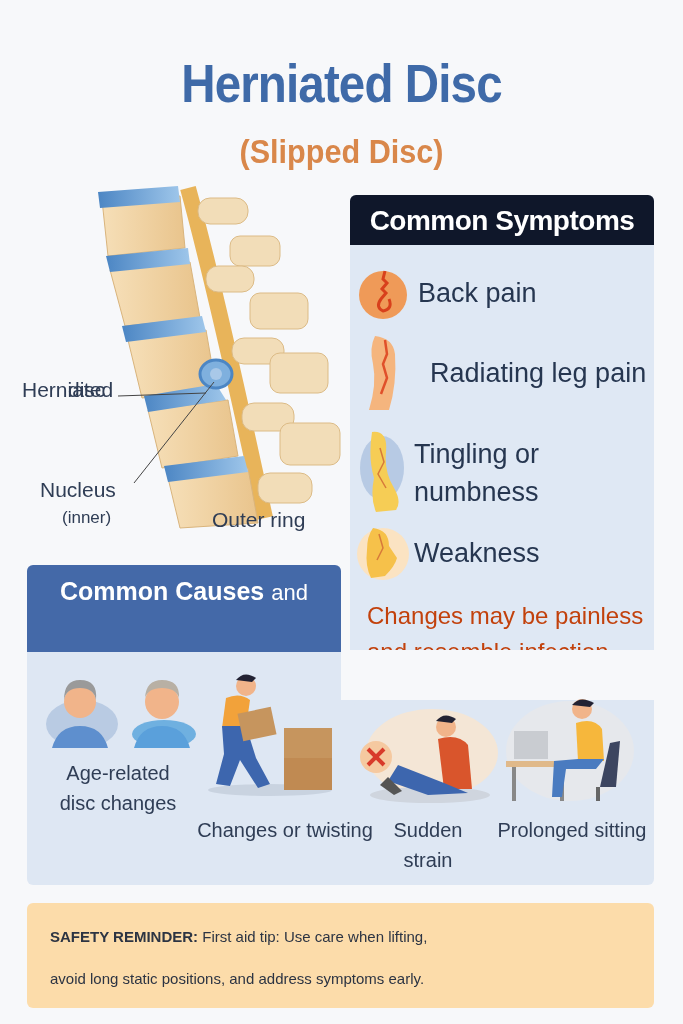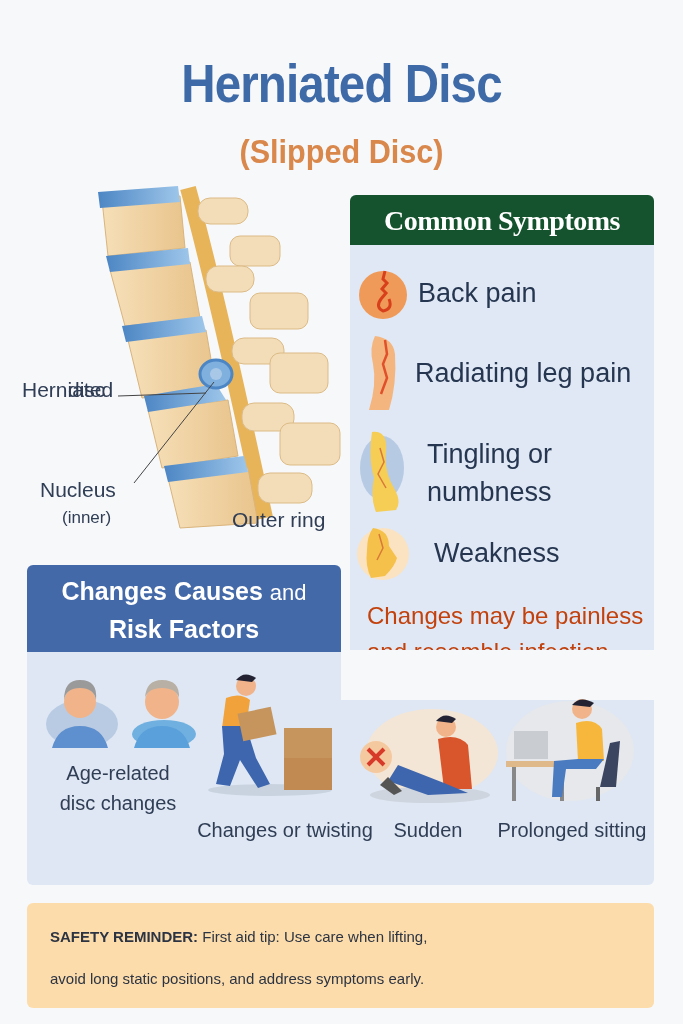--- a/index.html
+++ b/index.html
@@ -6,21 +6,21 @@
   body{width:683px;height:1024px;background:#f7f8fa;position:relative;overflow:hidden;font-family:"Liberation Sans","DejaVu Sans",sans-serif;color:#2c3a52;}
   .abs{position:absolute;}
   .title{left:0;width:683px;top:52px;text-align:center;font-size:54px;font-weight:bold;color:#3f6aa8;letter-spacing:-1px;font-family:"Liberation Sans",sans-serif;transform:scaleX(0.88);}
   .subtitle{left:0;width:683px;top:132px;text-align:center;font-size:34px;font-weight:bold;color:#d9874a;transform:scaleX(0.9);}
   
   .spine-wrap{left:20px;top:178px;width:330px;height:360px;}
   .lbl{font-size:21px;color:#2f3d55;}
   .lbl-small{font-size:17px;color:#2f3d55;}
   
   .sym-box{left:350px;top:195px;width:304px;height:490px;background:#dfe8f4;border-radius:6px;}
-  .sym-head{left:350px;top:195px;width:304px;height:50px;background:#14532d;border-radius:6px 6px 0 0;color:#fff;font-size:28px;font-weight:bold;text-align:center;line-height:52px;letter-spacing:-0.5px;font-family:Liberation Serif, serif;}
+  .sym-head{left:350px;top:195px;width:304px;height:50px;background:#0f172a;border-radius:6px 6px 0 0;color:#fff;font-size:28px;font-weight:bold;text-align:center;line-height:52px;letter-spacing:-0.5px;}
   .sym-item{left:352px;width:300px;display:flex;align-items:center;}
   .sym-icon{width:62px;height:70px;flex:0 0 62px;display:flex;align-items:center;justify-content:center;}
   .sym-text{font-size:27px;color:#263650;line-height:38px;}
   .sym-note{left:367px;top:598px;width:280px;font-size:24px;line-height:36px;color:#c2410c;}
   
   .causes-body{left:27px;top:650px;width:627px;height:235px;background:#dee7f3;border-radius:0 0 6px 6px;}
   .causes-right-cut{left:341px;top:650px;width:315px;height:50px;background:#f7f8fa;}
   .causes-right-top{left:354px;top:700px;width:300px;height:10px;background:#dee7f3;border-radius:6px 6px 0 0;}
   .causes-head{left:27px;top:565px;width:314px;height:87px;background:#4469a8;border-radius:6px 6px 0 0;color:#fff;text-align:center;font-weight:bold;font-size:25px;line-height:37px;padding-top:8px;box-sizing:border-box;}
   .causes-head .sm{font-weight:normal;font-size:22px;text-align:right;}
@@ -83,21 +83,21 @@
     <circle cx="196" cy="196" r="6" fill="#a9c8e8"></circle>
 
     <line x1="98" y1="218" x2="186" y2="215" stroke="#444" stroke-width="1"></line>
     <line x1="114" y1="305" x2="194" y2="204" stroke="#444" stroke-width="1"></line>
   </svg>
 </div>
 <div class="abs lbl" style="left:22px;top:350px;margin-top:28px;">Herniated</div>
 <div class="abs lbl" style="left:68px;top:378px;">disc</div>
 <div class="abs lbl" style="left:40px;top:478px;">Nucleus</div>
 <div class="abs lbl-small" style="left:62px;top:508px;">(inner)</div>
-<div class="abs lbl" style="left:212px;top:508px;margin-left:20px;">Outer ring</div>
+<div class="abs lbl" style="left:212px;top:508px;">Outer ring</div>
 
 <div class="abs sym-box"></div>
 <div class="abs sym-head">Common Symptoms</div>
 
 <div class="abs sym-item" style="top:258px;">
   <div class="sym-icon">
     <svg width="56" height="56" viewBox="0 0 56 56">
         <circle cx="28" cy="30" r="24" fill="#ef9a58"></circle>
         <path d="M30 6 L28 14 L32 18 L27 24 L31 28 L26 34 Q20 42 28 46 Q38 44 34 34" stroke="#d8401c" stroke-width="3" fill="none"></path>
       </svg>
@@ -105,59 +105,58 @@
   <div class="sym-text" style="margin-left:4px;">Back pain</div>
 </div>
 
 <div class="abs sym-item" style="top:338px;">
   <div class="sym-icon">
     <svg width="40" height="78" viewBox="0 0 40 78">
         <path d="M12 2 Q30 4 32 20 Q34 50 26 76 L6 76 Q14 50 10 30 Q6 14 12 2 Z" fill="#f5b57e"></path>
         <path d="M22 6 L24 20 L20 30 L24 44 L18 60" stroke="#e0502a" stroke-width="2.5" fill="none"></path>
       </svg>
   </div>
-  <div class="sym-text" style="margin-left:1px;">Radiating leg pain</div>
+  <div class="sym-text" style="margin-left:16px;">Radiating leg pain</div>
 </div>
 
 <div class="abs sym-item" style="top:428px;">
   <div class="sym-icon" style="height:90px;">
     <svg width="50" height="90" viewBox="0 0 50 90">
         <ellipse cx="24" cy="40" rx="22" ry="32" fill="#9db6d9" opacity="0.6"></ellipse>
         <path d="M14 4 Q30 2 28 24 Q26 44 36 60 Q44 74 38 82 L18 84 Q12 70 16 50 Q10 30 14 4 Z" fill="#f6cd55"></path>
         <path d="M22 20 L26 34 L20 46 L28 60" stroke="#d77a3a" stroke-width="1.5" fill="none"></path>
       </svg>
   </div>
-  <div style="margin-left:13px;">
+  <div style="margin-left:0;">
     <div class="sym-text">Tingling or</div>
     <div class="sym-text">numbness</div>
   </div>
 </div>
 
 <div class="abs sym-item" style="top:518px;">
   <div class="sym-icon">
     <svg width="56" height="66" viewBox="0 0 56 66">
         <circle cx="28" cy="34" r="26" fill="#fbe3c2"></circle>
         <path d="M18 8 Q34 10 34 26 L42 38 Q40 46 30 56 L16 58 Q10 46 12 30 Q12 16 18 8 Z" fill="#f6c14a"></path>
         <path d="M24 14 L28 28 L22 40" stroke="#d77a3a" stroke-width="1.5" fill="none"></path>
       </svg>
   </div>
-  <div class="sym-text" style="margin-left:20px;">Weakness</div>
+  <div class="sym-text" style="margin-left:0;">Weakness</div>
 </div>
 
 <div class="abs sym-note">
   <div>Changes may be painless</div>
   <div>and resemble infection</div>
 </div>
 
 <div class="abs causes-body"></div>
 <div class="abs causes-right-cut"></div>
 <div class="abs causes-right-top"></div>
 <div class="abs causes-head">
-  <div><span>Changes Causes</span> <span class="sm">and</span></div>
-  <div>Risk Factors</div>
+  <div><span>Common Causes</span> <span class="sm">and</span></div>
 </div>
 
 <div class="abs" style="left:44px;top:672px;width:160px;height:80px;">
   <svg width="160" height="80" viewBox="0 0 160 80">
     <ellipse cx="38" cy="52" rx="36" ry="24" fill="#b9cbe3"></ellipse>
     <path d="M8 76 Q14 54 36 54 Q58 54 64 76 Z" fill="#5e8fce"></path>
     <circle cx="36" cy="30" r="16" fill="#f1b48a"></circle>
     <path d="M20 28 Q20 8 36 8 Q54 8 52 28 Q50 16 36 16 Q22 16 20 28Z" fill="#9a9a9a"></path>
     <ellipse cx="120" cy="62" rx="32" ry="14" fill="#6fb0e0"></ellipse>
     <path d="M90 76 Q96 54 118 54 Q140 54 146 76 Z" fill="#5aa0db"></path>
@@ -192,20 +191,21 @@
     <path d="M10 44 L26 60 M26 44 L10 60" stroke="#d83a2a" stroke-width="4"></path>
     <circle cx="88" cy="22" r="10" fill="#f1b48a"></circle>
     <path d="M78 16 Q86 6 98 14 L94 18 Z" fill="#223"></path>
     <path d="M80 34 Q100 28 110 40 L114 84 L86 84 Z" fill="#d9552c"></path>
     <path d="M86 78 L40 60 L30 76 L70 90 L110 88 Z" fill="#3d66ae"></path>
     <path d="M30 72 L44 86 L36 90 L22 80 Z" fill="#555"></path>
   </svg>
 </div>
 <div class="abs cause-lbl" style="left:378px;top:815px;width:100px;">
   <div>Sudden</div>
+  <div>strain</div>
 </div>
 
 <div class="abs" style="left:500px;top:695px;width:140px;height:112px;">
   <svg width="140" height="112" viewBox="0 0 140 112">
     <ellipse cx="70" cy="56" rx="64" ry="50" fill="#e6e8ec"></ellipse>
     <rect x="14" y="36" width="34" height="28" fill="#c9ccd1"></rect>
     <rect x="6" y="66" width="64" height="6" fill="#e0b98a"></rect>
     <rect x="12" y="72" width="4" height="34" fill="#888"></rect>
     <rect x="60" y="72" width="4" height="34" fill="#888"></rect>
     <path d="M110 48 L120 46 L116 92 L100 92 Z" fill="#3c4560"></path>

